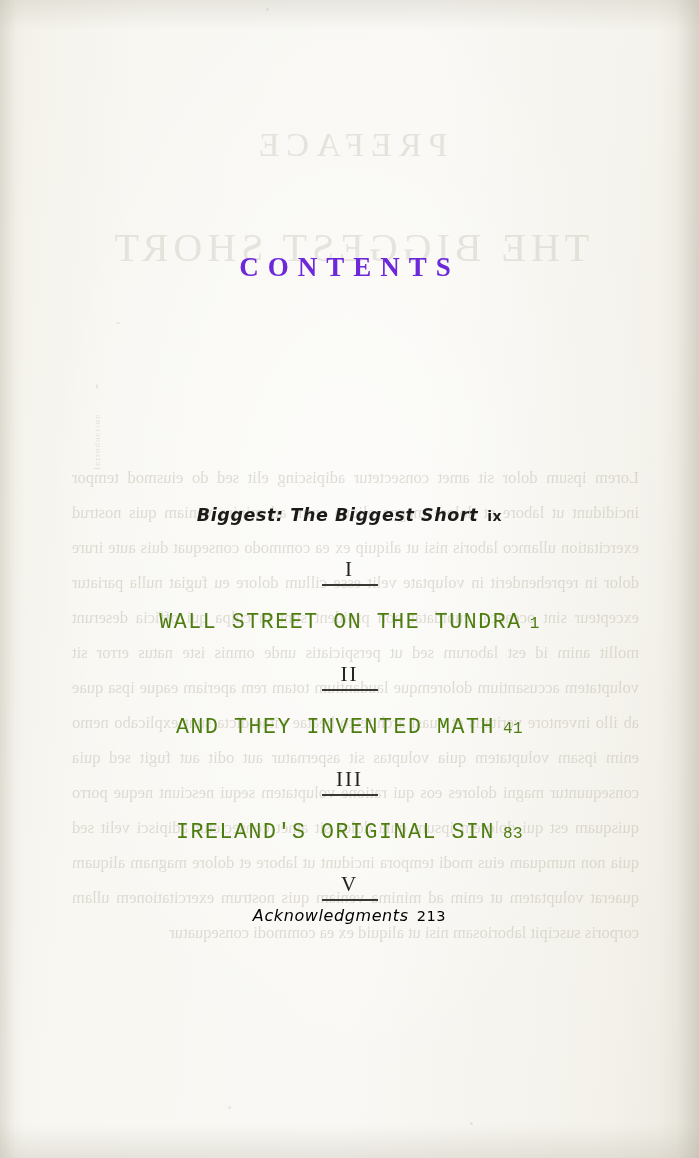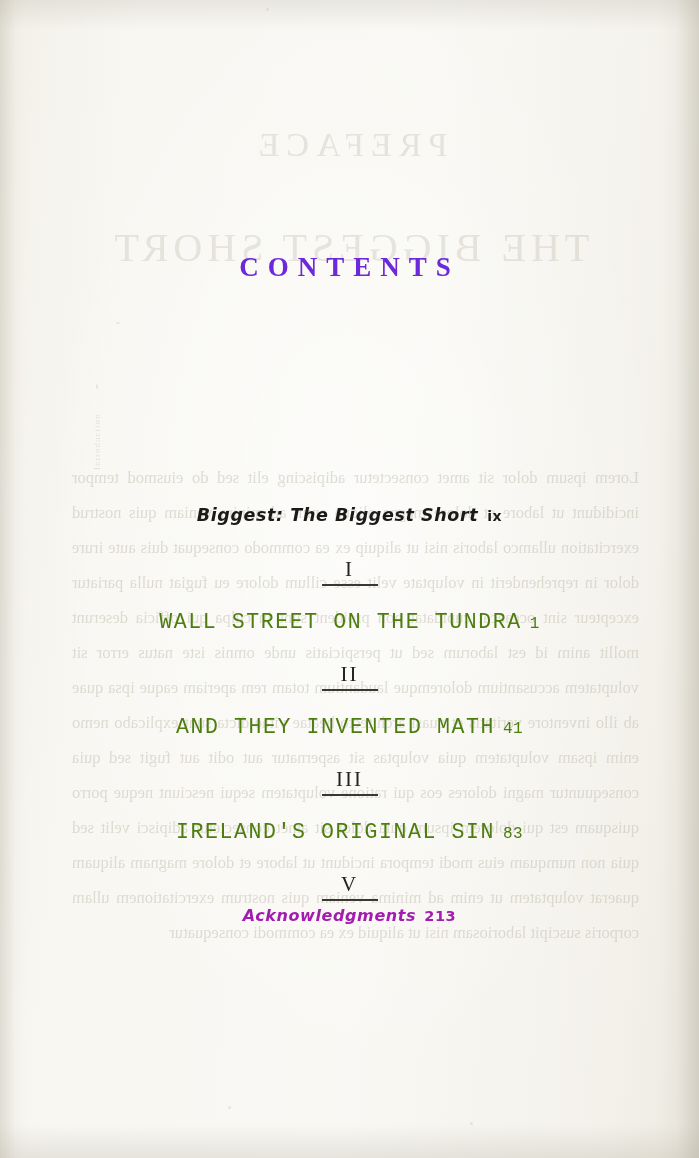--- a/index.html
+++ b/index.html
@@ -166,24 +166,24 @@
     font-size: 16px;
     letter-spacing: 0.5px;
     margin-left: 8px;
   }
   .chapter-block {
     margin-bottom: 0;
   }
   .toc-ack {
     font-family: "DejaVu Sans", sans-serif;
     font-style: italic;
-    font-weight: 700;
+    font-weight: 400;
     font-size: 16px;
     letter-spacing: 0.6px;
-    color: #a21caf;
+    color: #000000;
   }
   .toc-ack .pg {
     font-style: normal;
     font-size: 14.5px;
     margin-left: 8px;
   }
 </style>
 </head>
 <body>
 

